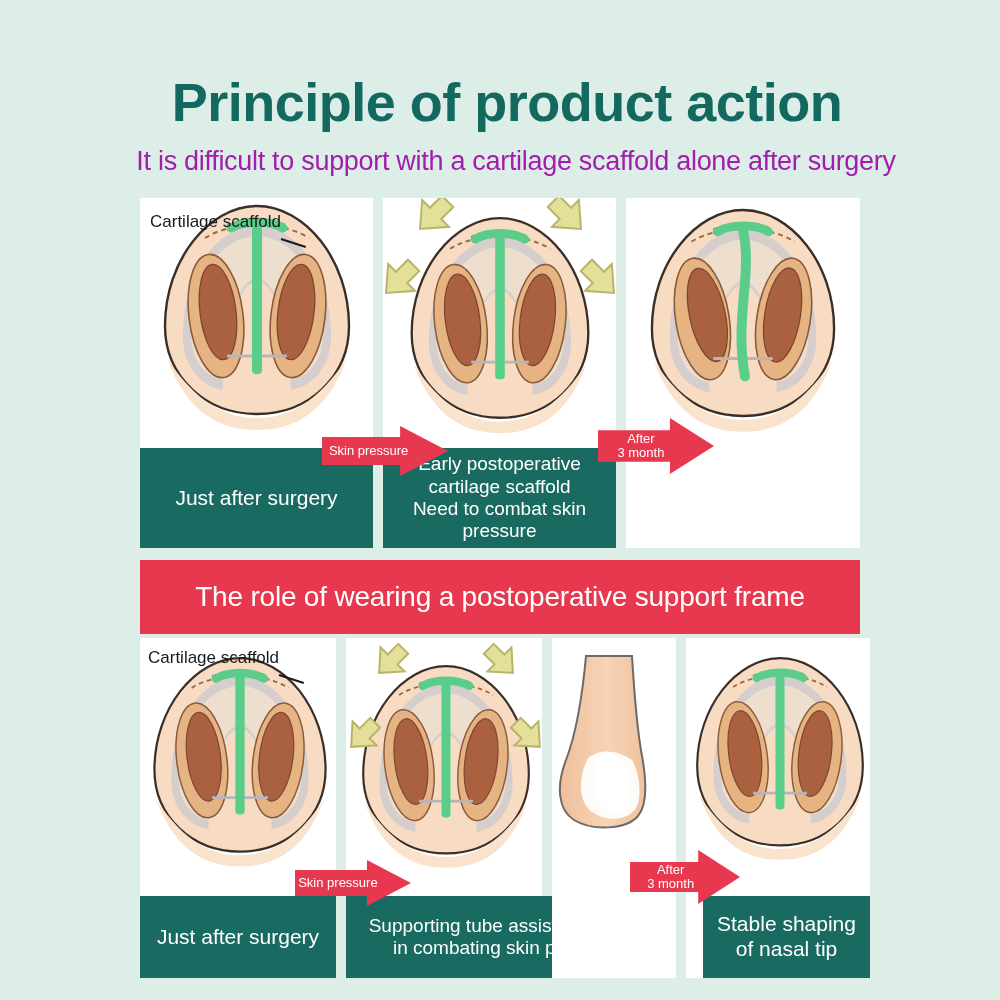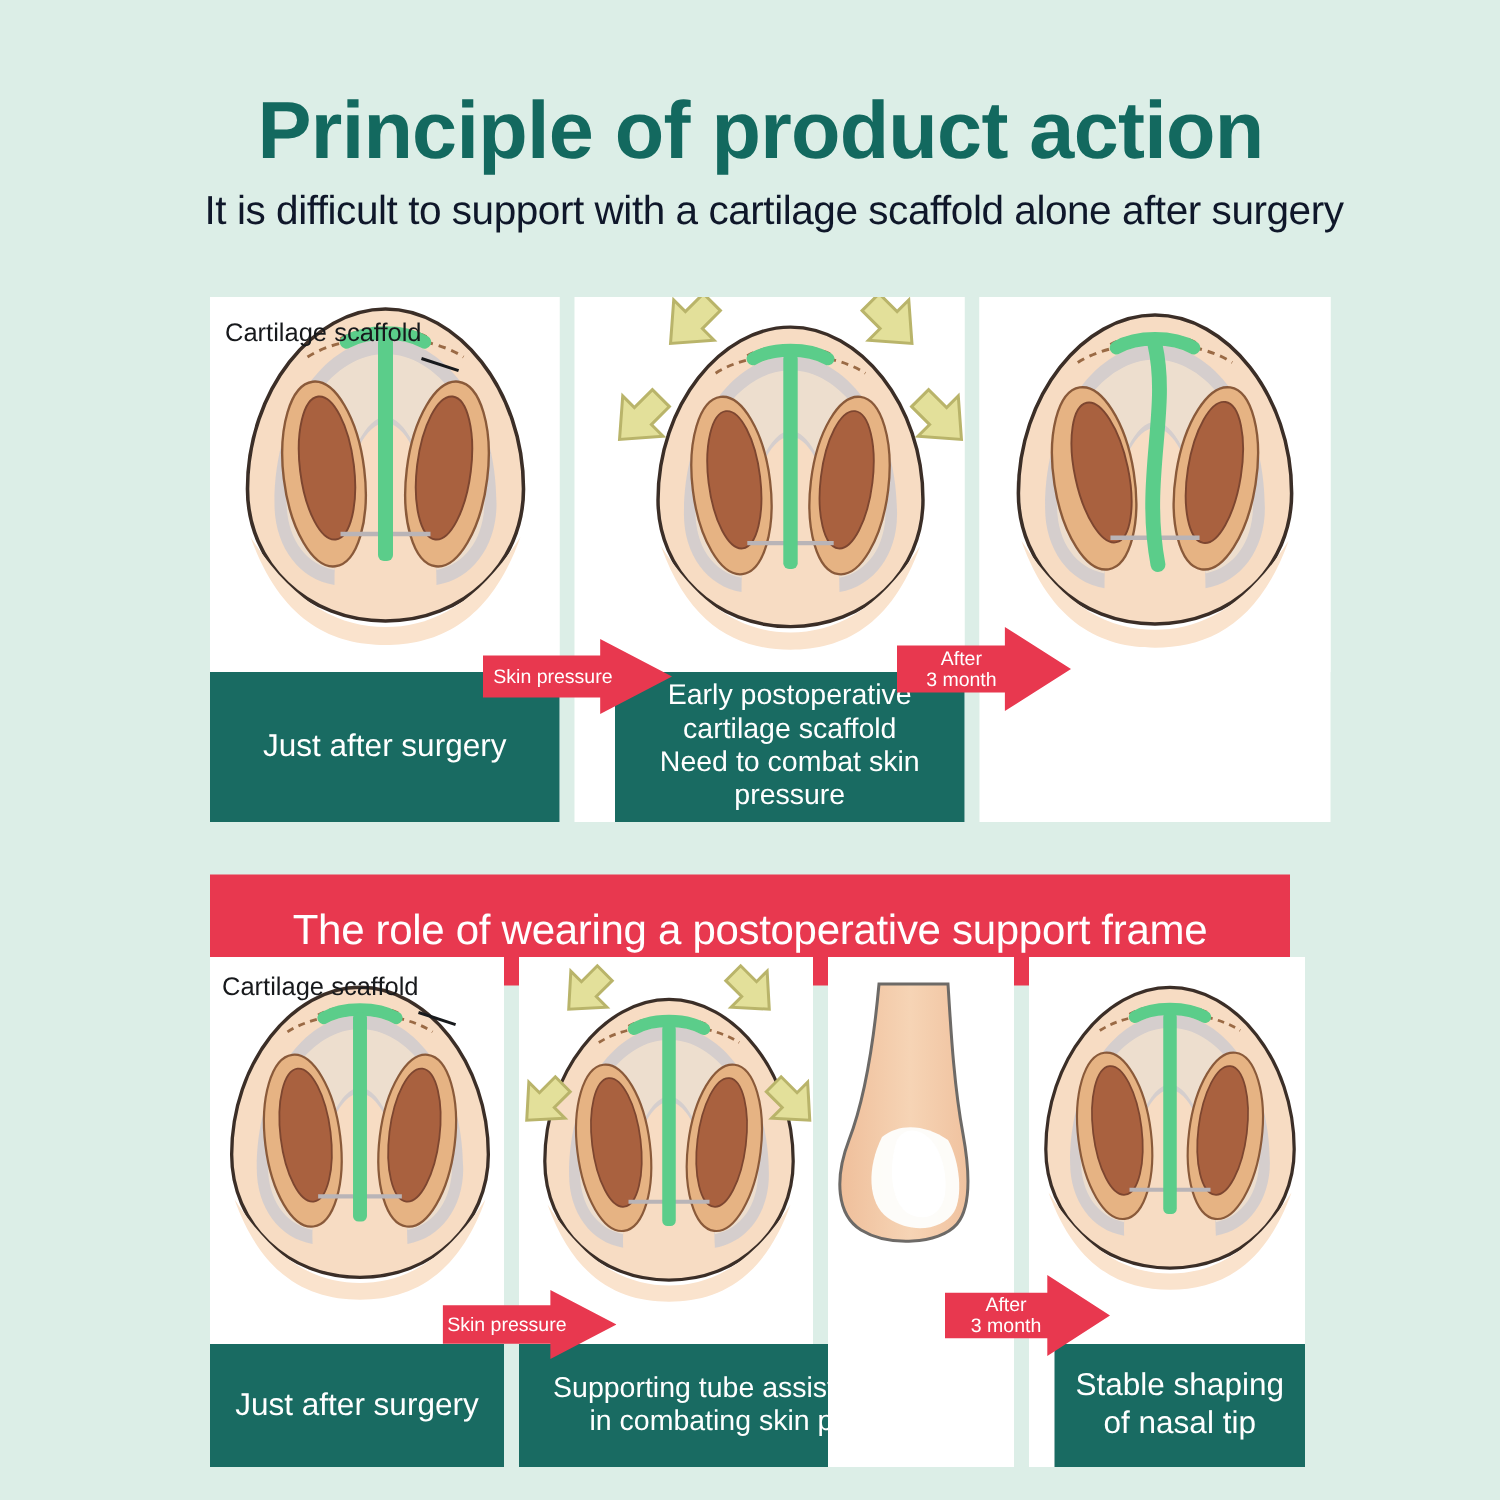--- a/index.html
+++ b/index.html
@@ -9,24 +9,24 @@
     font-family:"Liberation Sans", sans-serif;
     overflow:hidden;
     position:relative;
   }
   .page{position:relative;width:1000px;height:1000px;}
 
   
   .header{position:absolute;left:0;top:58px;width:1000px;text-align:center;}
   .title{
     font-size:54px;font-weight:bold;color:#13695f;
-    letter-spacing:-0.5px;line-height:1.05;margin:1px;padding-left:14px;
+    letter-spacing:-0.5px;line-height:1.05;margin:16px;padding-left:14px;
   }
   .subtitle{
-    font-size:27px;color:#0f172a;margin:10px 0 0 0;line-height:1.1;
+    font-size:27px;color:#a21caf;margin:10px 0 0 0;line-height:1.1;
     letter-spacing:-0.3px;
     padding-left:32px;
   }
 
   
   .row{position:absolute;left:140px;width:660px;}
   .cards{display:flex;gap:10px;width:100%;}
   .card{background:#ffffff;position:relative;display:flex;flex-direction:column;}
 
   .art{position:relative;background:#ffffff;overflow:hidden;}
@@ -102,21 +102,21 @@
               <path d="M-52,30 C-26,13 26,13 52,30" stroke="#9a6a45" stroke-width="2" fill="none" stroke-dasharray="5 4"></path>
               <path d="M-30,148 L30,148" stroke="#b9b4b7" stroke-width="3" fill="none"></path>
               <path d="M-26,20 C-12,12 12,12 26,20" stroke="#5bcd8a" stroke-width="9" fill="none" stroke-linecap="round"></path>
               <rect x="-5" y="16" width="10" height="150" rx="4" fill="#5bcd8a"></rect>
             </g>
           </svg>
         </div>
         <div class="cap" style="height:100px;">Just after surgery</div>
       </div>
 
-      <div class="card" style="width:233px;padding-left:27px;">
+      <div class="card" style="width:233px;">
         <div class="art" style="height:250px;">
           <svg viewBox="0 0 233 250" width="233" height="250">
             <g transform="translate(117,22) scale(0.96)">
               <path d="M0,-2 C-48,-2 -92,52 -92,118 C-92,168 -52,206 0,206 C52,206 92,168 92,118 C92,52 48,-2 0,-2 Z" fill="#f7dcc3" stroke="#3b2e27" stroke-width="2.4"></path>
               <path d="M-90,150 C-60,196 -30,210 0,210 C30,210 60,196 90,150 C70,206 36,222 0,222 C-36,222 -70,206 -90,150 Z" fill="#fae3cd"></path>
               <path d="M-74,128 C-74,62 -38,18 0,18 C38,18 74,62 74,128 C74,156 58,178 34,182 C34,120 18,74 0,74 C-18,74 -34,120 -34,182 C-58,178 -74,156 -74,128 Z" fill="#cfcbcf" opacity="0.85"></path>
               <path d="M-66,126 C-66,68 -34,28 0,28 C34,28 66,68 66,126 C66,150 54,168 34,172 C34,114 17,70 0,70 C-17,70 -34,114 -34,172 C-54,168 -66,150 -66,126 Z" fill="#f0e0ce" opacity="0.9"></path>
               <ellipse cx="-41" cy="108" rx="27" ry="62" fill="#e6b383" stroke="#8a5a3a" stroke-width="1.6" transform="rotate(-7 -41 108)"></ellipse>
               <ellipse cx="41" cy="108" rx="27" ry="62" fill="#e6b383" stroke="#8a5a3a" stroke-width="1.6" transform="rotate(7 41 108)"></ellipse>
               <ellipse cx="-39" cy="104" rx="18" ry="48" fill="#a9613f" stroke="#7d4630" stroke-width="1.3" transform="rotate(-7 -39 104)"></ellipse>
@@ -174,21 +174,21 @@
 
     <div class="chev" style="left:182px;top:228px;width:126px;height:50px;">
       <span>Skin pressure</span>
     </div>
     <div class="chev" style="left:458px;top:220px;width:116px;height:56px;">
       <span style="white-space:pre-line;">After
 3 month</span>
     </div>
   </div>
 
-  <div class="banner" style="top:583px;height:74px;">
+  <div class="banner" style="top:560px;height:74px;">
     <span>The role of wearing a postoperative support frame</span>
   </div>
 
   <div class="row" id="row2" style="top:638px;">
     <div class="cards">
 
       <div class="card" style="width:196px;">
         <div class="art" style="height:258px;">
           <div class="nlabel" style="left:8px;top:10px;">
             <span>Cartilage scaffold</span>

